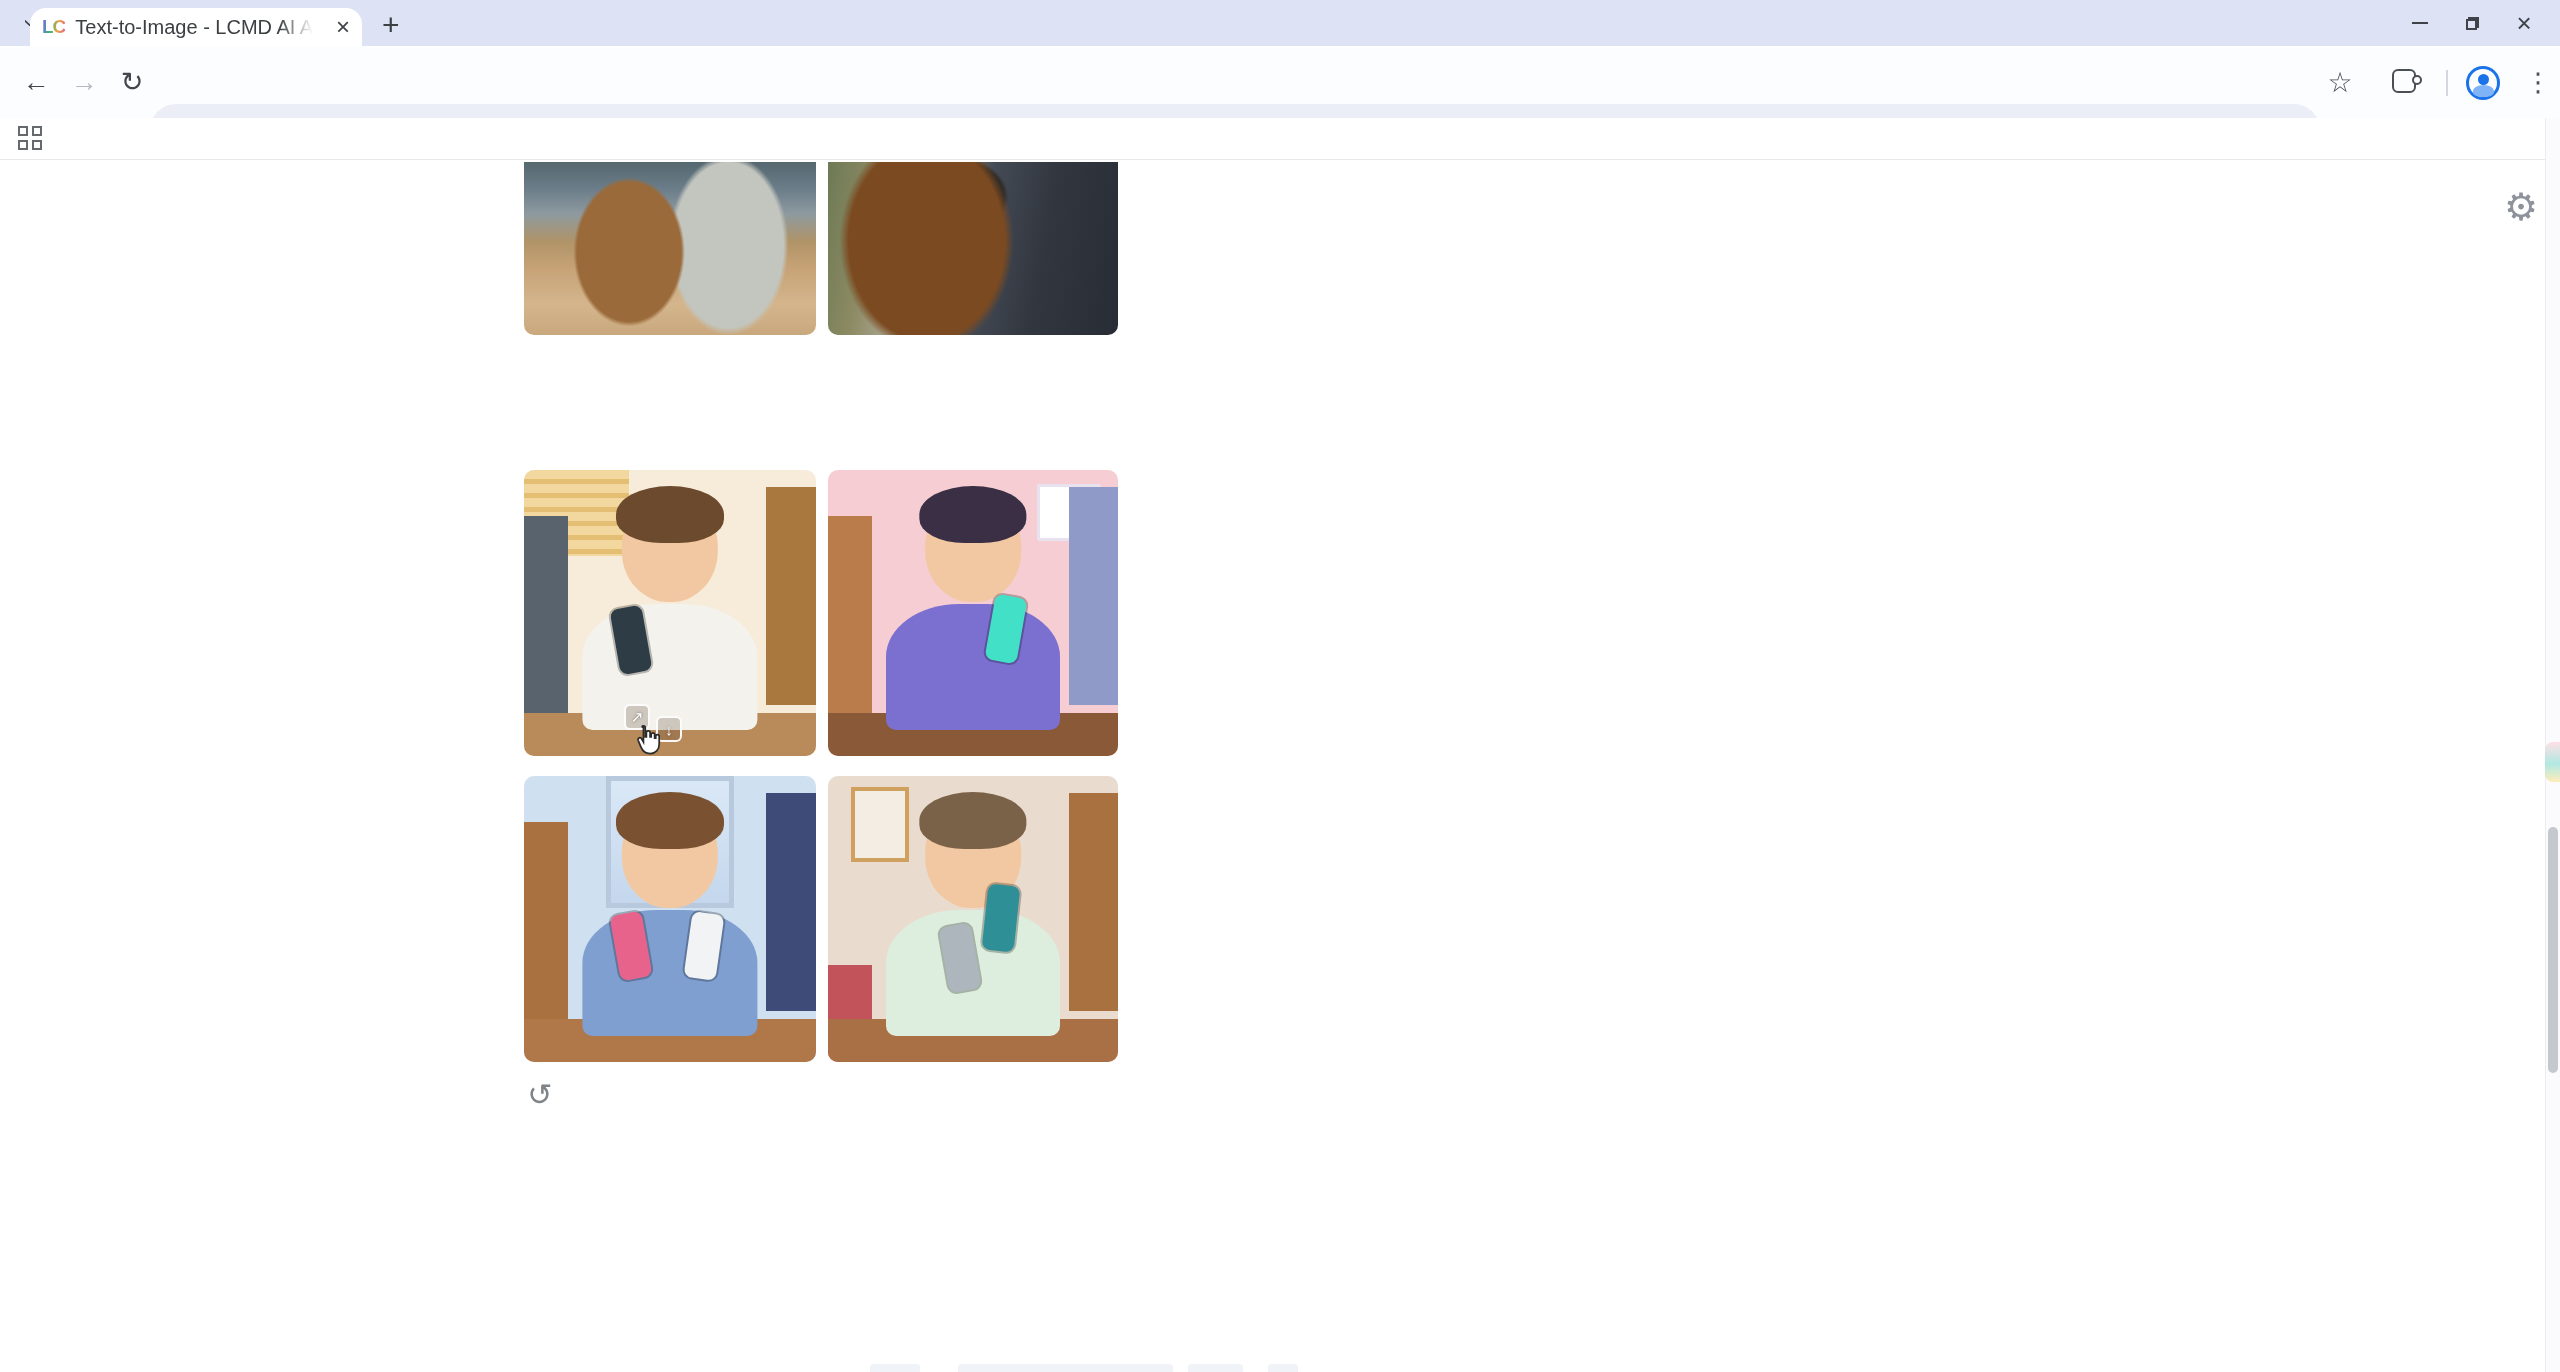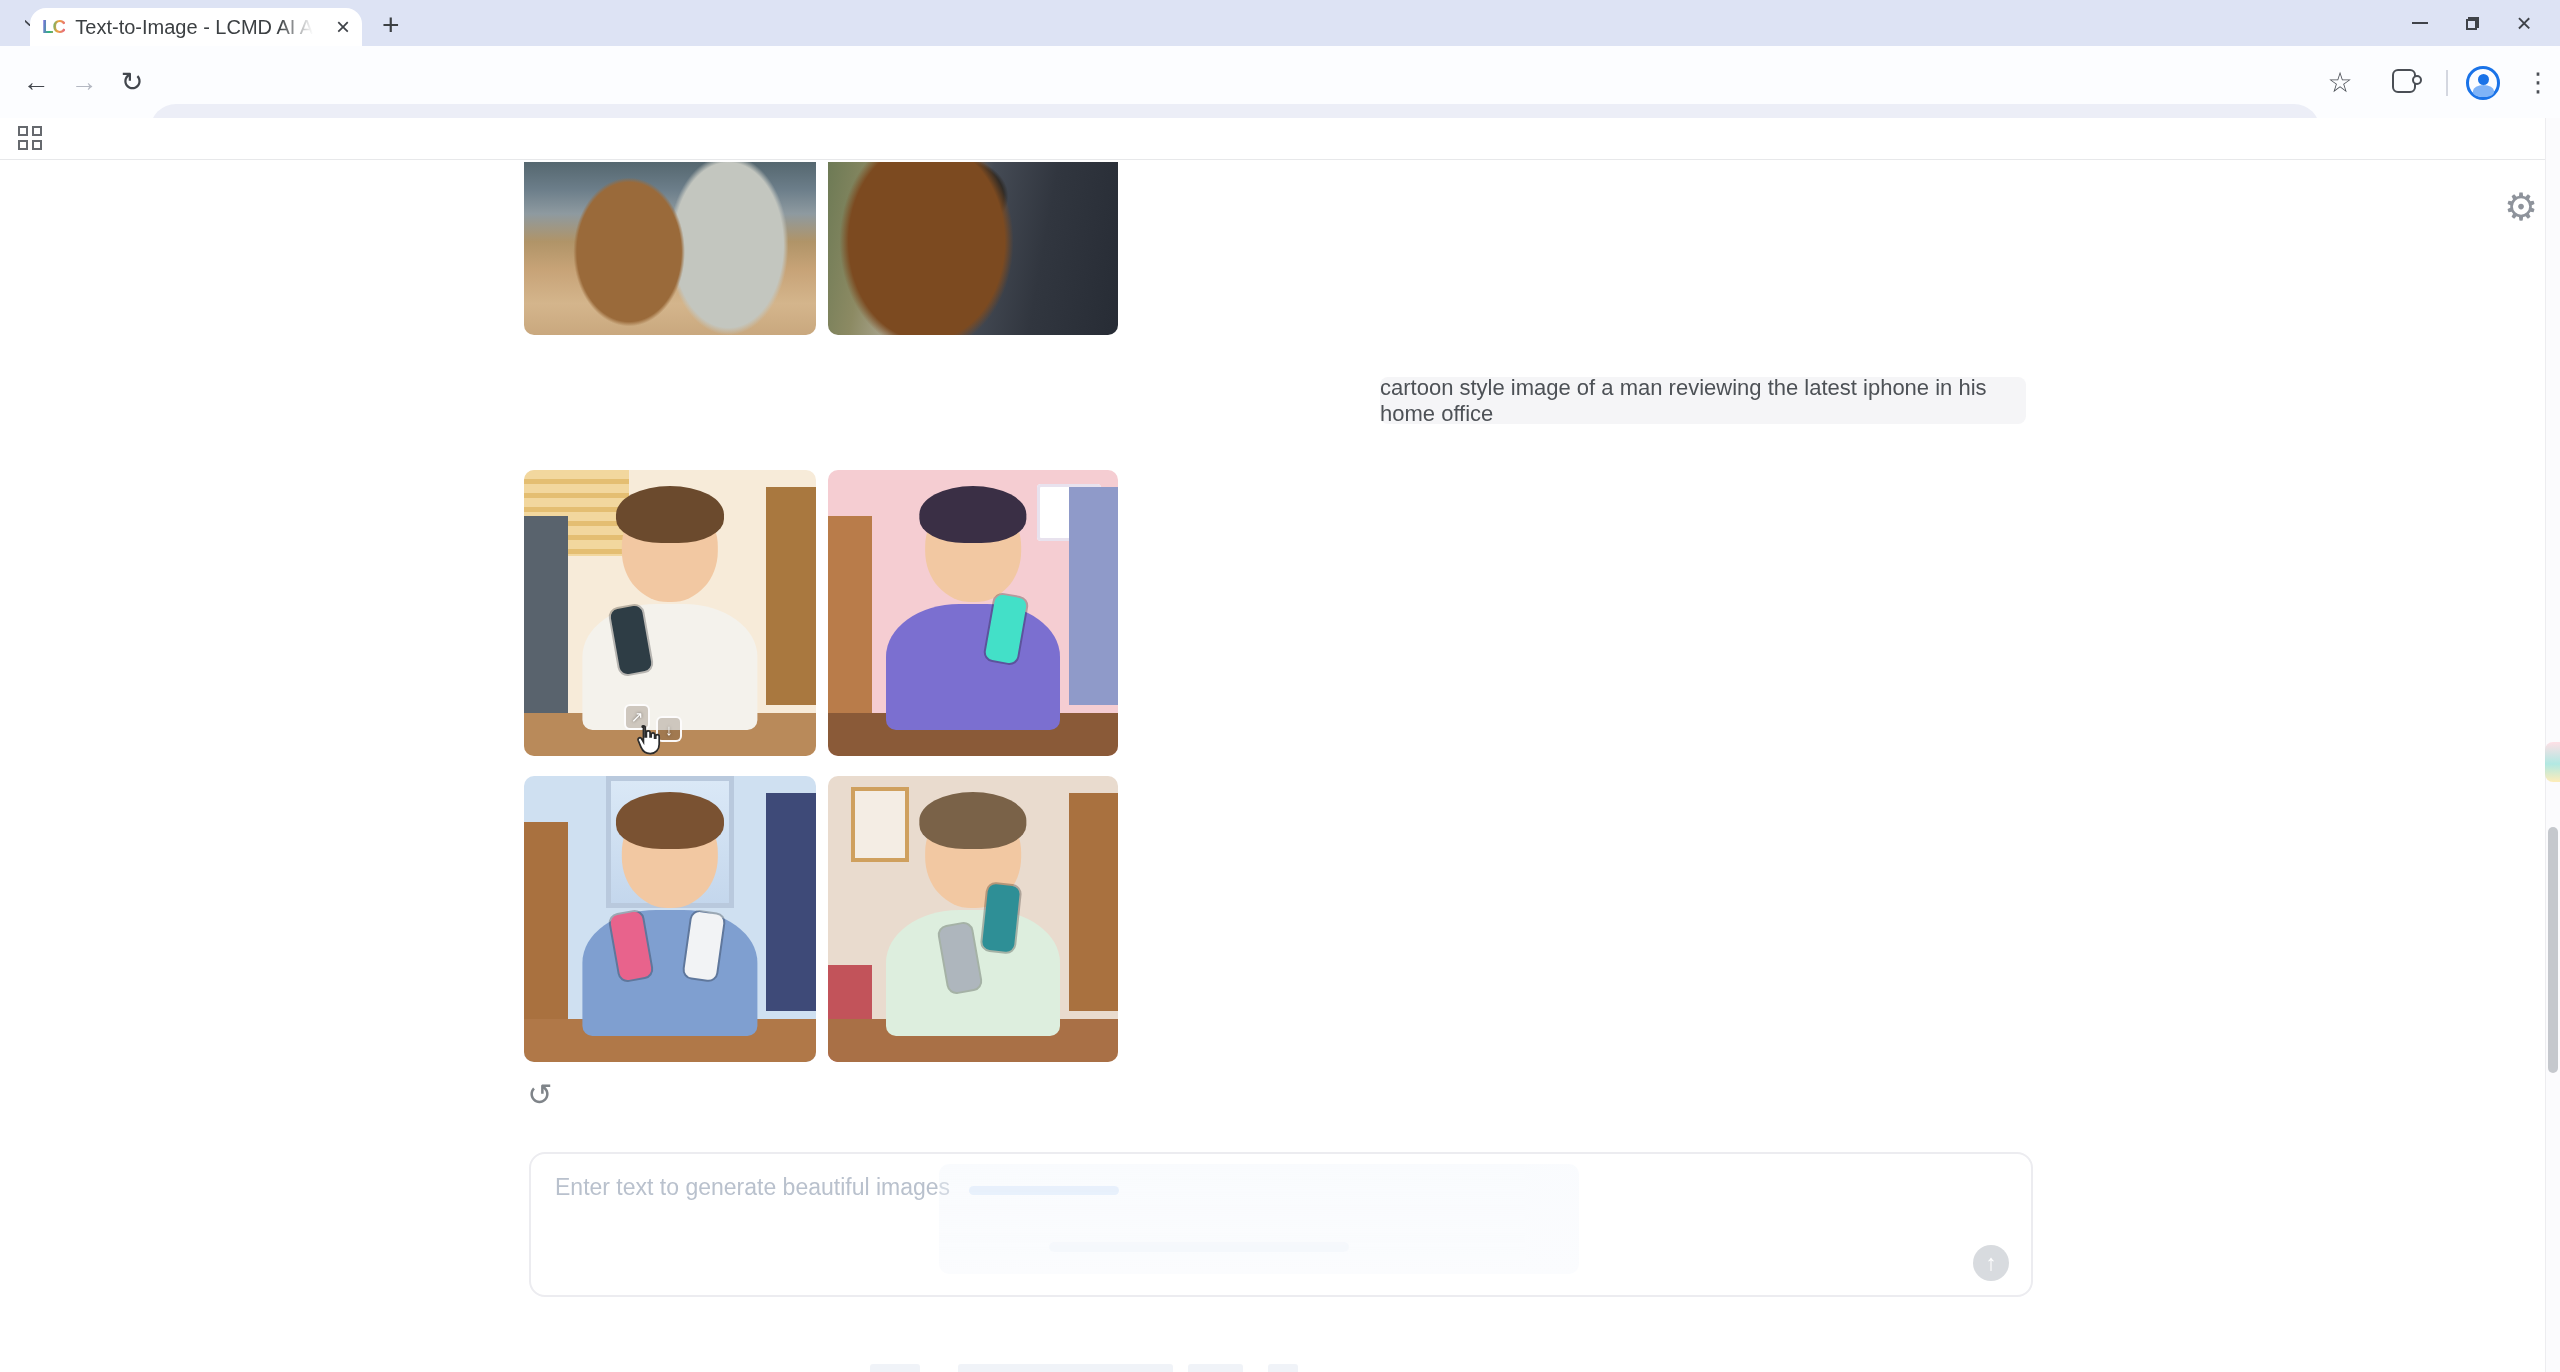--- a/index.html
+++ b/index.html
@@ -204,21 +204,20 @@
         <i></i>
         <i></i>
         <i></i>
       </div>
   </div>
   <div class="gear">⚙</div>
 
   <div class="img toprow p1" style="left:524px; top:44px; width:292px; height:173px;" title="photo: dog sitting on rocky overlook while a man kneels taking its picture against mountains"></div>
   <div class="img toprow p2" style="left:828px; top:44px; width:290px; height:173px;" title="photo: close-up of a german shepherd with collar beside a person in a dark jacket"></div>
 
-  <div class="bubble">cartoon style image of a man reviewing the latest iphone in his home office</div>
 
   <div class="cimg c1" style="left:524px; top:352px; width:292px; height:286px;" title="cartoon man with glasses in white shirt holding a dark phone at his home-office desk">
     <span class="prop-l"></span>
       <span class="prop-r"></span>
       <span class="desk"></span>
     <span class="torso"></span>
       <span class="head"></span>
       <span class="hair"></span>
       <span class="phone"></span>
     <span class="hover-act" style="left:100px; top:234px;">↗</span>
@@ -252,25 +251,20 @@
       <span class="desk"></span>
     <span class="torso"></span>
       <span class="head"></span>
       <span class="hair"></span>
     <span class="phone" style="left:54%; top:38%; transform:rotate(6deg);"></span>
     <span class="phone" style="left:40%; top:52%; background:#aeb6bd;"></span>
   </div>
 
   <div class="refresh">↻</div>
 
-  <div class="composer">
-    <textarea placeholder="Enter text to generate beautiful images" style=""></textarea>
-    <div class="ghost"></div>
-    <button class="sendbtn">↑</button>
-  </div>
 
   <div class="smudge" style="left:870px; width:50px;"></div>
   <div class="smudge" style="left:958px; width:215px;"></div>
   <div class="smudge" style="left:1188px; width:55px;"></div>
   <div class="smudge" style="left:1268px; width:30px;"></div>
 </div>
 
 <div class="scroll-track"></div>
 <div class="scroll-thumb"></div>
 <div class="edge-widget"></div>

